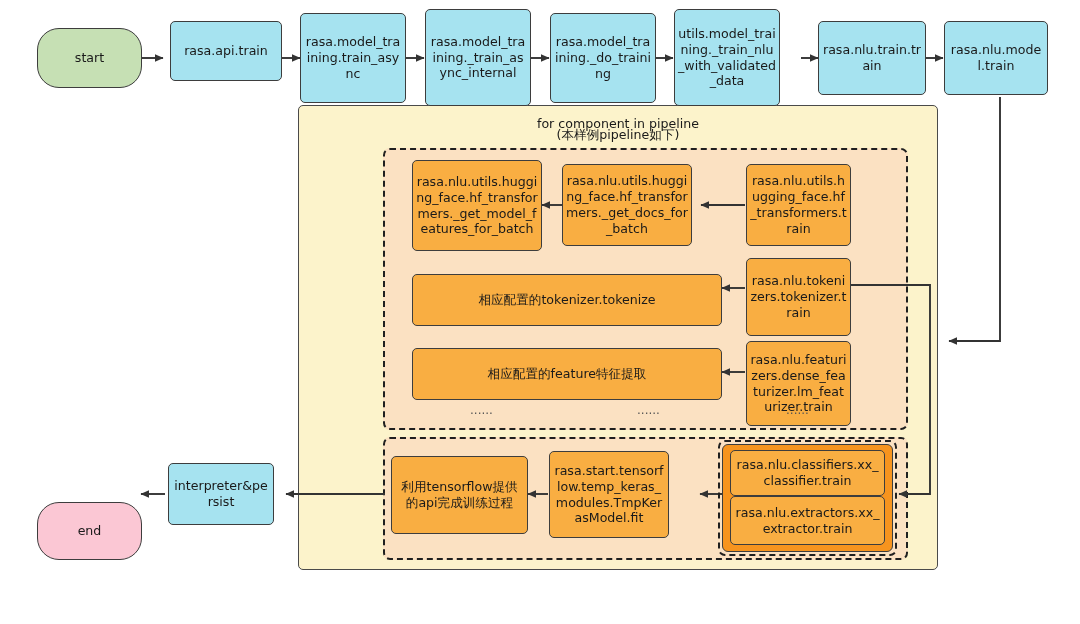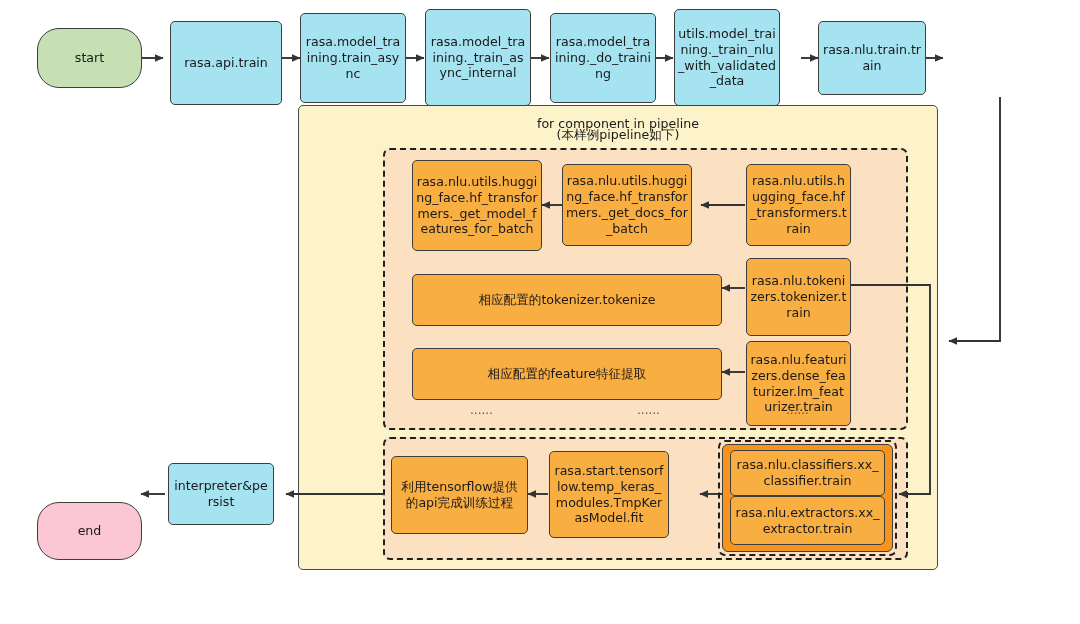--- a/index.html
+++ b/index.html
@@ -131,32 +131,33 @@
 
     <path class="edge" d="M548,494 L528,494" marker-end="url(#ah)"></path>
 
     <path class="edge" d="M385,494 L286,494" marker-end="url(#ah)"></path>
 
     <path class="edge" d="M165,494 L141,494" marker-end="url(#ah)"></path>
   </svg>
 
   <div class="node green" style="left:37px; top:28px; width:105px; height:60px;">start</div>
 
-  <div class="node blue" style="left:170px; top:21px; width:112px; height:84px;">rasa.api.train</div>
+  <div class="node blue" style="left:170px; top:21px; width:112px; height:60px;">rasa.api.train</div>
 
   <div class="node blue" style="left:300px; top:13px; width:106px; height:90px;">rasa.model_training.train_async</div>
 
   <div class="node blue" style="left:425px; top:9px; width:106px; height:97px;">rasa.model_training._train_async_internal</div>
 
   <div class="node blue" style="left:550px; top:13px; width:106px; height:90px;">rasa.model_training._do_training</div>
 
   <div class="node blue" style="left:674px; top:9px; width:106px; height:97px;">utils.model_training._train_nlu_with_validated_data</div>
 
   <div class="node blue" style="left:818px; top:21px; width:108px; height:74px;">rasa.nlu.train.train</div>
 
+  <div class="node blue" style="left:944px; top:21px; width:104px; height:74px;">rasa.nlu.model.train</div>
 
   <div class="node orange" style="left:412px; top:160px; width:130px; height:91px;">rasa.nlu.utils.hugging_face.hf_transformers._get_model_features_for_batch</div>
 
   <div class="node orange" style="left:562px; top:164px; width:130px; height:82px;">rasa.nlu.utils.hugging_face.hf_transformers._get_docs_for_batch</div>
 
   <div class="node orange" style="left:746px; top:164px; width:105px; height:82px;">rasa.nlu.utils.hugging_face.hf_transformers.train</div>
 
   <div class="node orange" style="left:412px; top:262px; width:310px; height:52px;margin-top:12px;">相应配置的tokenizer.tokenize</div>
 
   <div class="node orange" style="left:746px; top:258px; width:105px; height:78px;text-align:center;">rasa.nlu.tokenizers.tokenizer.train</div>

